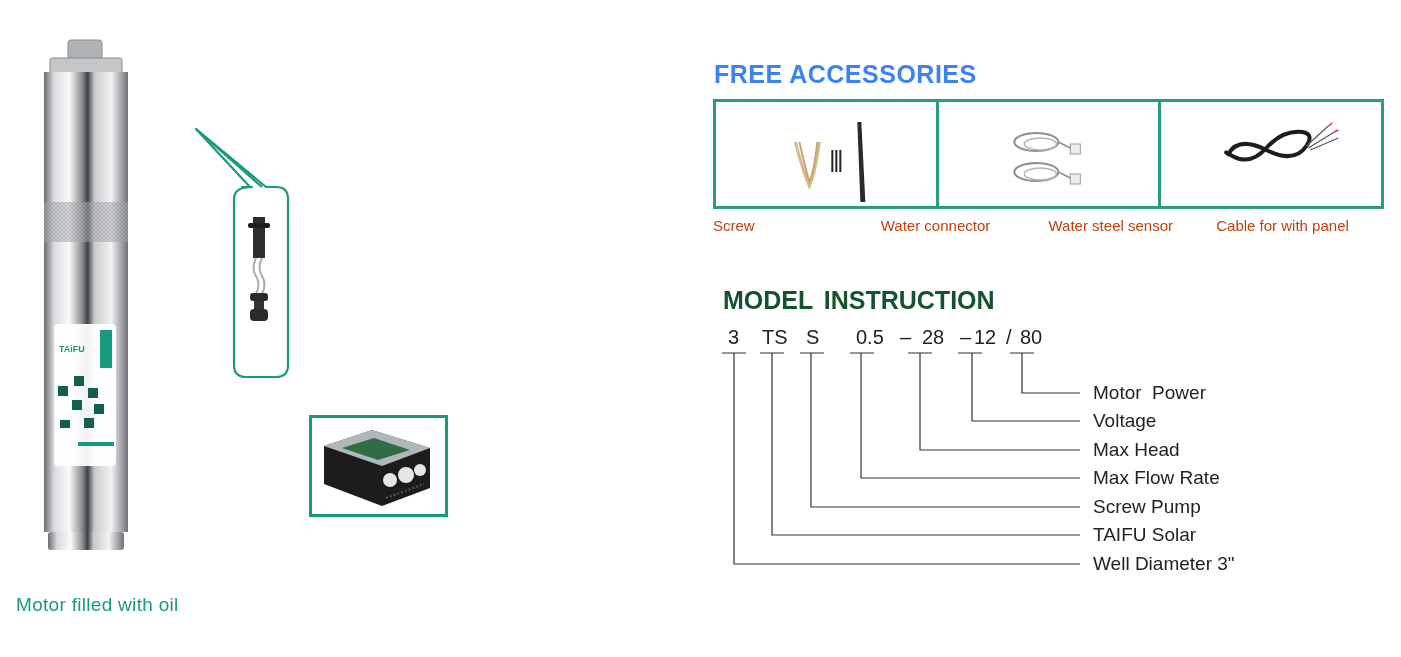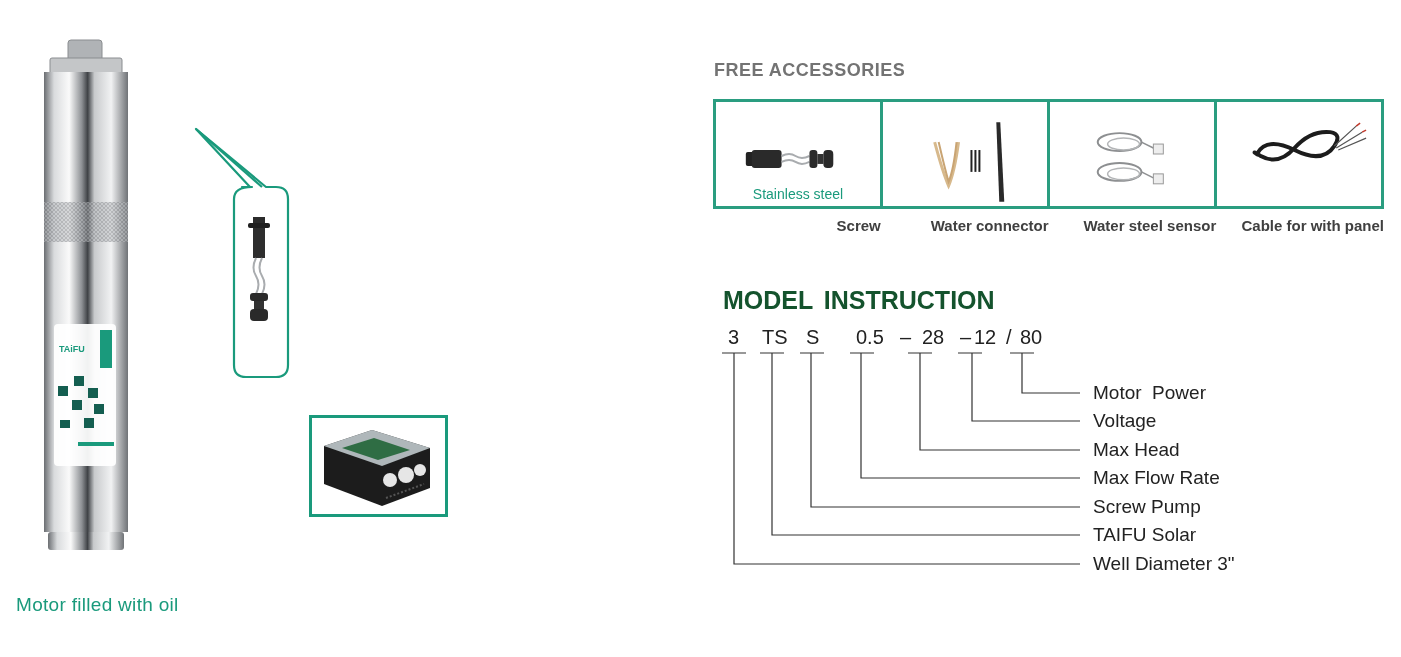--- a/index.html
+++ b/index.html
@@ -5,28 +5,28 @@
   html, body { margin:0; padding:0; background:#ffffff; }
   body { width:1401px; height:657px; position:relative; overflow:hidden; font-family:"Liberation Sans", sans-serif; }
   
   #pump { position:absolute; left:38px; top:38px; width:96px; height:520px; }
   #caption { position:absolute; left:16px; top:594px; font-size:19px; color:#1a9a7c; letter-spacing:0.3px; }
   
   #callout { position:absolute; left:190px; top:125px; width:110px; height:260px; }
   
   #controller { position:absolute; left:309px; top:415px; width:139px; height:102px; border:3px solid #1a9a7c; box-sizing:border-box; background:#fff; }
   
-  #acc-title { position:absolute; left:714px; top:60px; font-size:18px; font-weight:bold; color:#737373; letter-spacing:0.5px; }
+  #acc-title { position:absolute; left:714px; top:60px; font-size:25px; font-weight:bold; color:#3b82f6; letter-spacing:0.5px; }
   #acc-box { position:absolute; left:713px; top:99px; width:671px; height:110px; border:3px solid #2a9d80; box-sizing:border-box; display:flex; }
   .acc-cell { flex:1; border-right:3px solid #2a9d80; position:relative; }
   .acc-cell:last-child { border-right:none; }
   .acc-cell svg { position:absolute; left:0; top:0; width:100%; height:100%; }
   .acc-sub { position:absolute; left:0; right:0; bottom:4px; text-align:center; font-size:14px; color:#1a9a7c; }
   .acc-labels { position:absolute; left:713px; top:217px; width:671px; display:flex; }
-  .acc-label { flex:1; text-align:right; font-size:15px; color:#404040;font-weight:bold; }
+  .acc-label { flex:1; text-align:left; font-size:15px; color:#c2410c; }
   
   #model-title { position:absolute; left:723px; top:286px; font-size:25px; font-weight:bold; color:#14532d; word-spacing:4px; }
   #model-svg { position:absolute; left:710px; top:320px; width:560px; height:260px; }
   #model-svg text { font-family:"Liberation Sans", sans-serif; fill:#222; }
 </style>
 </head>
 <body>
 
 <svg id="pump" viewBox="0 0 96 520">
   <defs>
@@ -90,31 +90,20 @@
     <circle cx="94" cy="57" r="8" fill="#e6e6e6"></circle>
     <circle cx="108" cy="52" r="6" fill="#e6e6e6"></circle>
     <path d="M74 80 L112 66" stroke="#555" stroke-width="2" stroke-dasharray="2 2"></path>
   </svg>
 </div>
 
 <div id="acc-title">FREE ACCESSORIES</div>
 <div id="acc-box">
   <div class="acc-cell">
     <svg viewBox="0 0 165 104">
-      <rect x="30" y="50" width="8" height="14" rx="2" fill="#222"></rect>
-      <rect x="36" y="48" width="30" height="18" rx="3" fill="#2a2a2a"></rect>
-      <path d="M66 54 q8 -4 14 0 q6 4 14 0 M66 60 q8 -4 14 0 q6 4 14 0" fill="none" stroke="#a9acaf" stroke-width="2"></path>
-      <rect x="94" y="48" width="8" height="18" rx="3" fill="#2a2a2a"></rect>
-      <rect x="102" y="52" width="6" height="10" fill="#333"></rect>
-      <rect x="108" y="48" width="10" height="18" rx="4" fill="#2a2a2a"></rect>
-    </svg>
-    <div class="acc-sub">Stainless steel</div>
-  </div>
-  <div class="acc-cell">
-    <svg viewBox="0 0 165 104">
       <path d="M52 40 q8 30 14 44 q6 -14 10 -44" fill="none" stroke="#d7b98c" stroke-width="3"></path>
       <path d="M56 40 q6 26 10 40 q5 -12 8 -40" fill="none" stroke="#c9a473" stroke-width="2"></path>
       <rect x="88" y="48" width="2" height="22" fill="#222"></rect>
       <rect x="92" y="48" width="2" height="22" fill="#222"></rect>
       <rect x="96" y="48" width="2" height="22" fill="#222"></rect>
       <path d="M114 20 L118 20 L122 100 L117 100 Z" fill="#2a2a2a"></path>
     </svg>
   </div>
   <div class="acc-cell">
     <svg viewBox="0 0 165 104">

